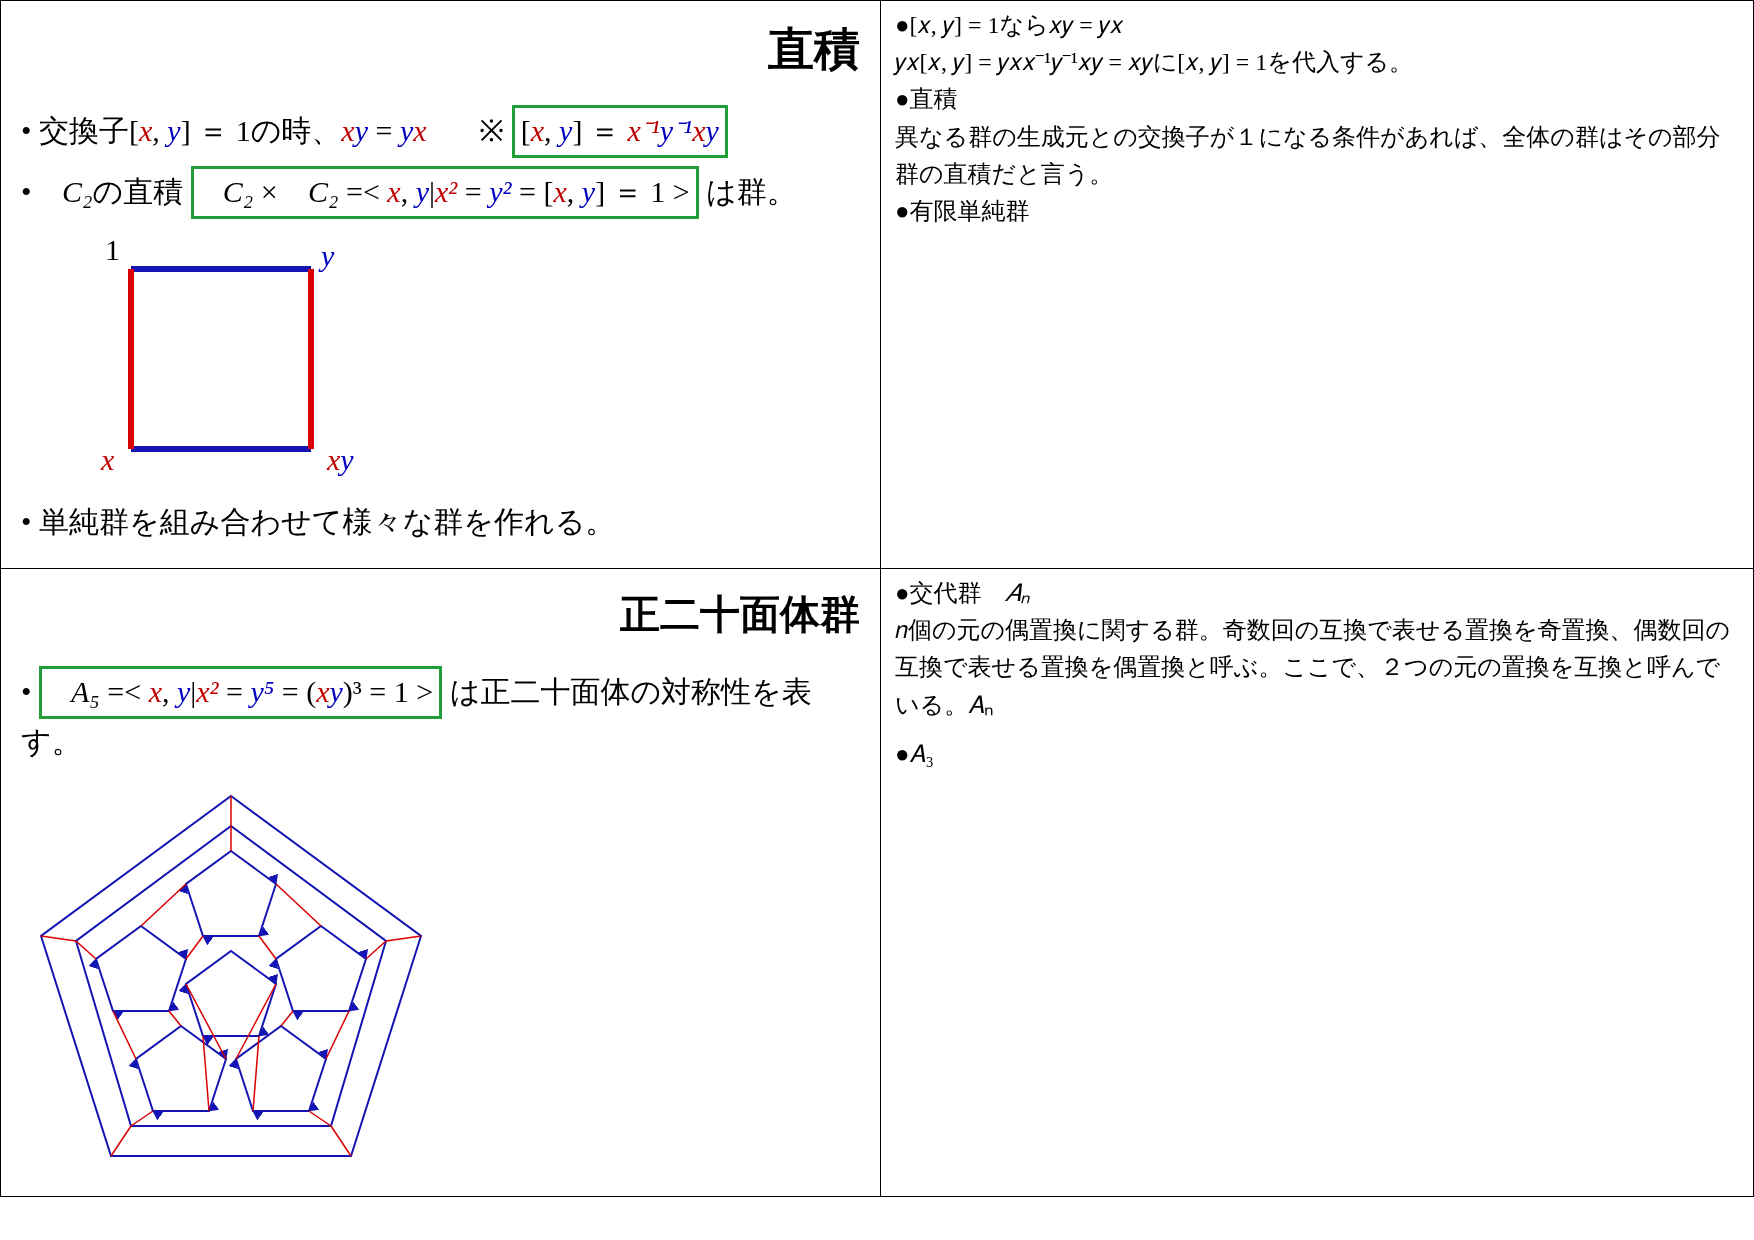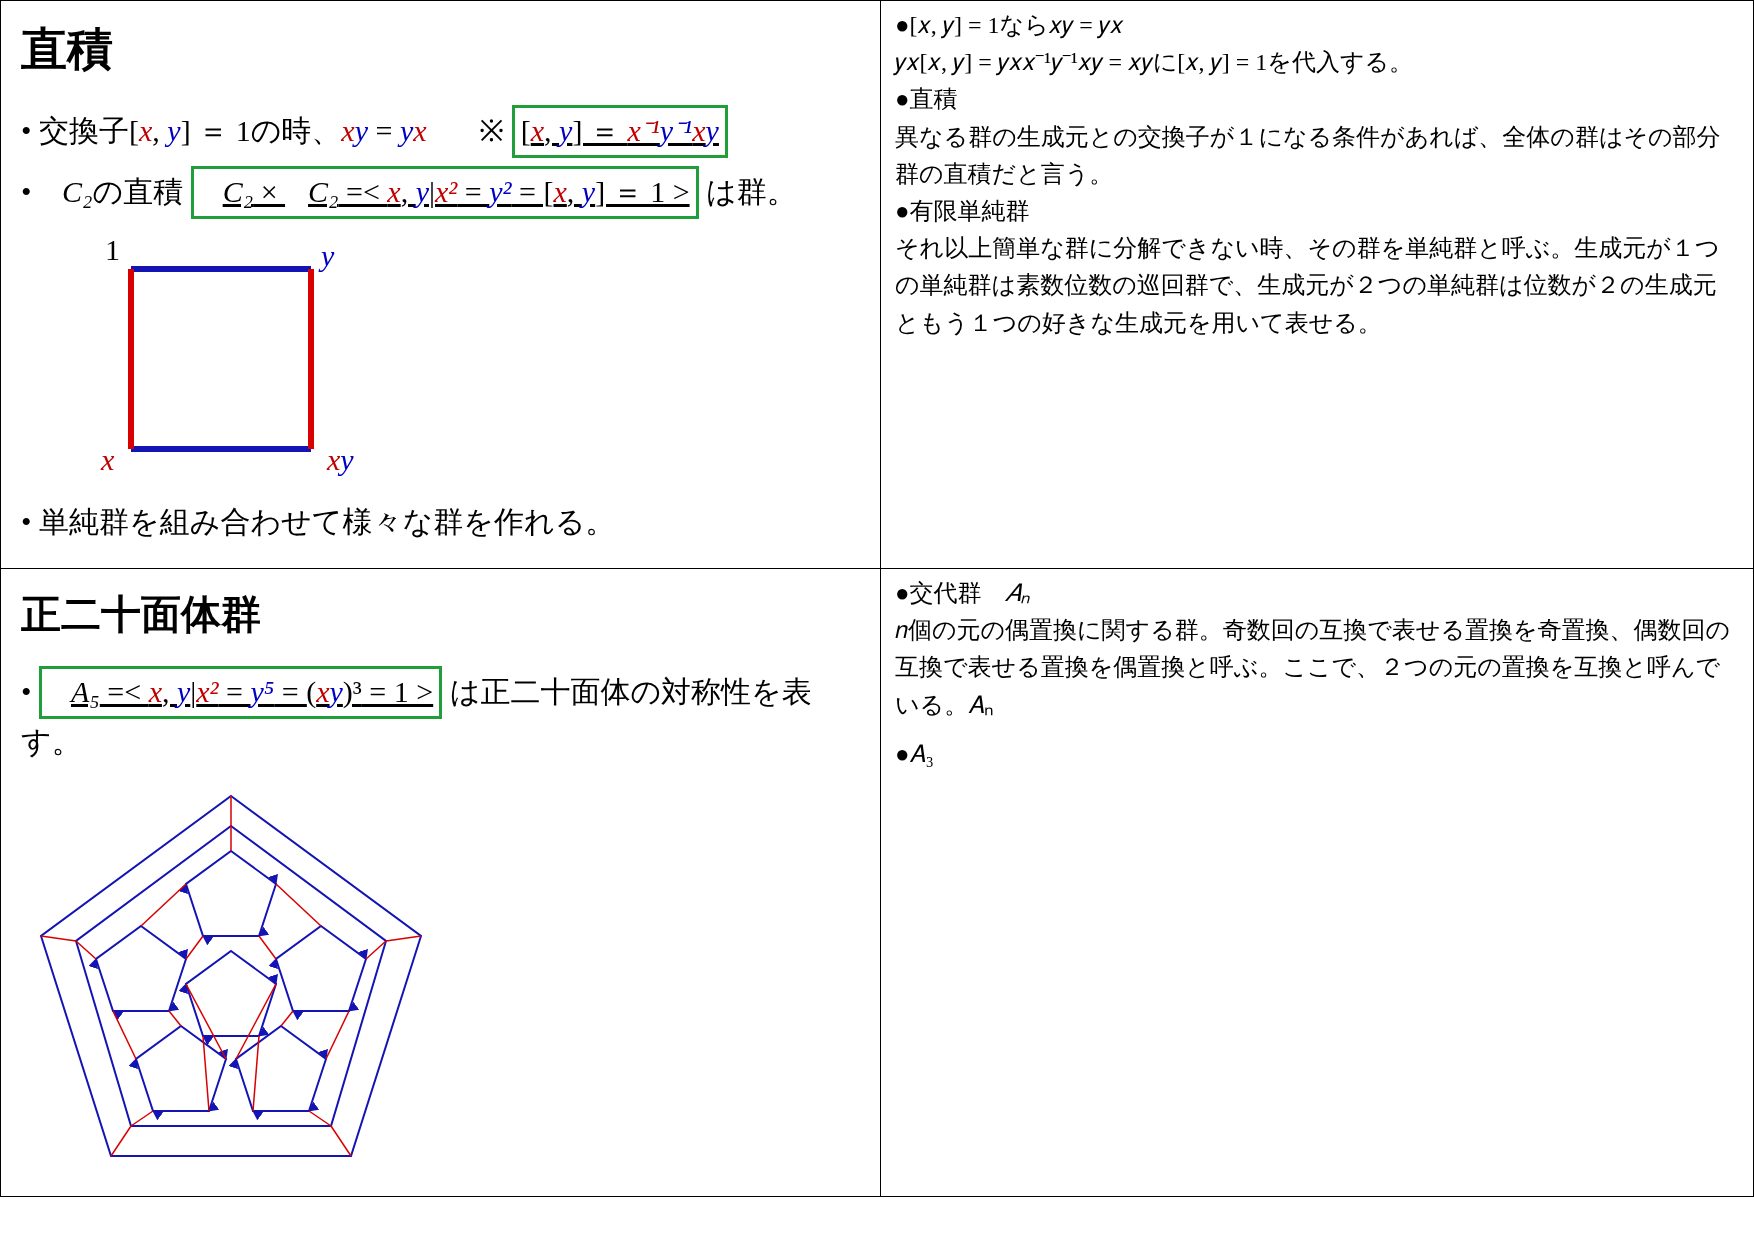--- a/index.html
+++ b/index.html
@@ -30,34 +30,34 @@
     padding: 6px 14px 8px 14px;
     box-sizing: border-box;
     font-size: 24px;
     line-height: 1.5;
   }
   .title {
     font-size: 46px;
     font-weight: bold;
     margin: 6px 0 24px 0;
     font-family: Liberation Serif, serif;
+    text-align: right;
   }
   .bullet-line {
     font-size: 30px;
     margin: 8px 0;
     line-height: 1.5;
   }
   .math-it { font-style: italic; font-family: "Cambria Math", "Times New Roman", serif; margin-left: 23px; }
   .x { color: #c00000; font-style: italic; font-family: "Cambria Math","Times New Roman",serif;}
   .y { color: #0000c0; font-style: italic; font-family: "Cambria Math","Times New Roman",serif;}
   .greenbox {
     border: 3px solid #1f9e3a;
     padding: 0 6px 2px 6px;
     display: inline-block;
-    text-decoration: underline;
   }
   .note-right { font-size: 24px; line-height: 1.55; }
   .frac {
     display: inline-block;
     vertical-align: middle;
     text-align: center;
     font-family: "Cambria Math","Times New Roman",serif;
     font-style: italic;
     line-height: 1;
   }
@@ -119,21 +119,20 @@
 
       <div class="bullet-line">• 単純群を組み合わせて様々な群を作れる。</div>
     </div>
 
     <div class="cell-right note-right">
       <div>●[𝑥, 𝑦] = 1なら𝑥𝑦 = 𝑦𝑥</div>
       <div>𝑦𝑥[𝑥, 𝑦] = 𝑦𝑥𝑥⁻¹𝑦⁻¹𝑥𝑦 = 𝑥𝑦に[𝑥, 𝑦] = 1を代入する。</div>
       <div>●直積</div>
       <div>異なる群の生成元との交換子が１になる条件があれば、全体の群はその部分群の直積だと言う。</div>
       <div>●有限単純群</div>
-      <div>それ以上簡単な群に分解できない時、その群を単純群と呼ぶ。生成元が１つの単純群は素数位数の巡回群で、生成元が２つの単純群は位数が２の生成元ともう１つの好きな生成元を用いて表せる。</div>
     </div>
   </div>
 
   <div class="row">
     <div class="cell-left">
       <div class="title" style="font-size:40px;">正二十面体群</div>
 
       <div class="bullet-line">
         <span>• </span><span class="greenbox"><span class="math-it">A₅</span><span> =&lt; </span><span class="x">x</span><span>, </span><span class="y">y</span><span>|</span><span class="x">x²</span><span> = </span><span class="y">y⁵</span><span> = </span><span>(</span><span class="x">x</span><span class="y">y</span><span>)³</span><span> = 1 &gt;</span></span><span> は正二十面体の対称性を表す。</span>
       </div>

